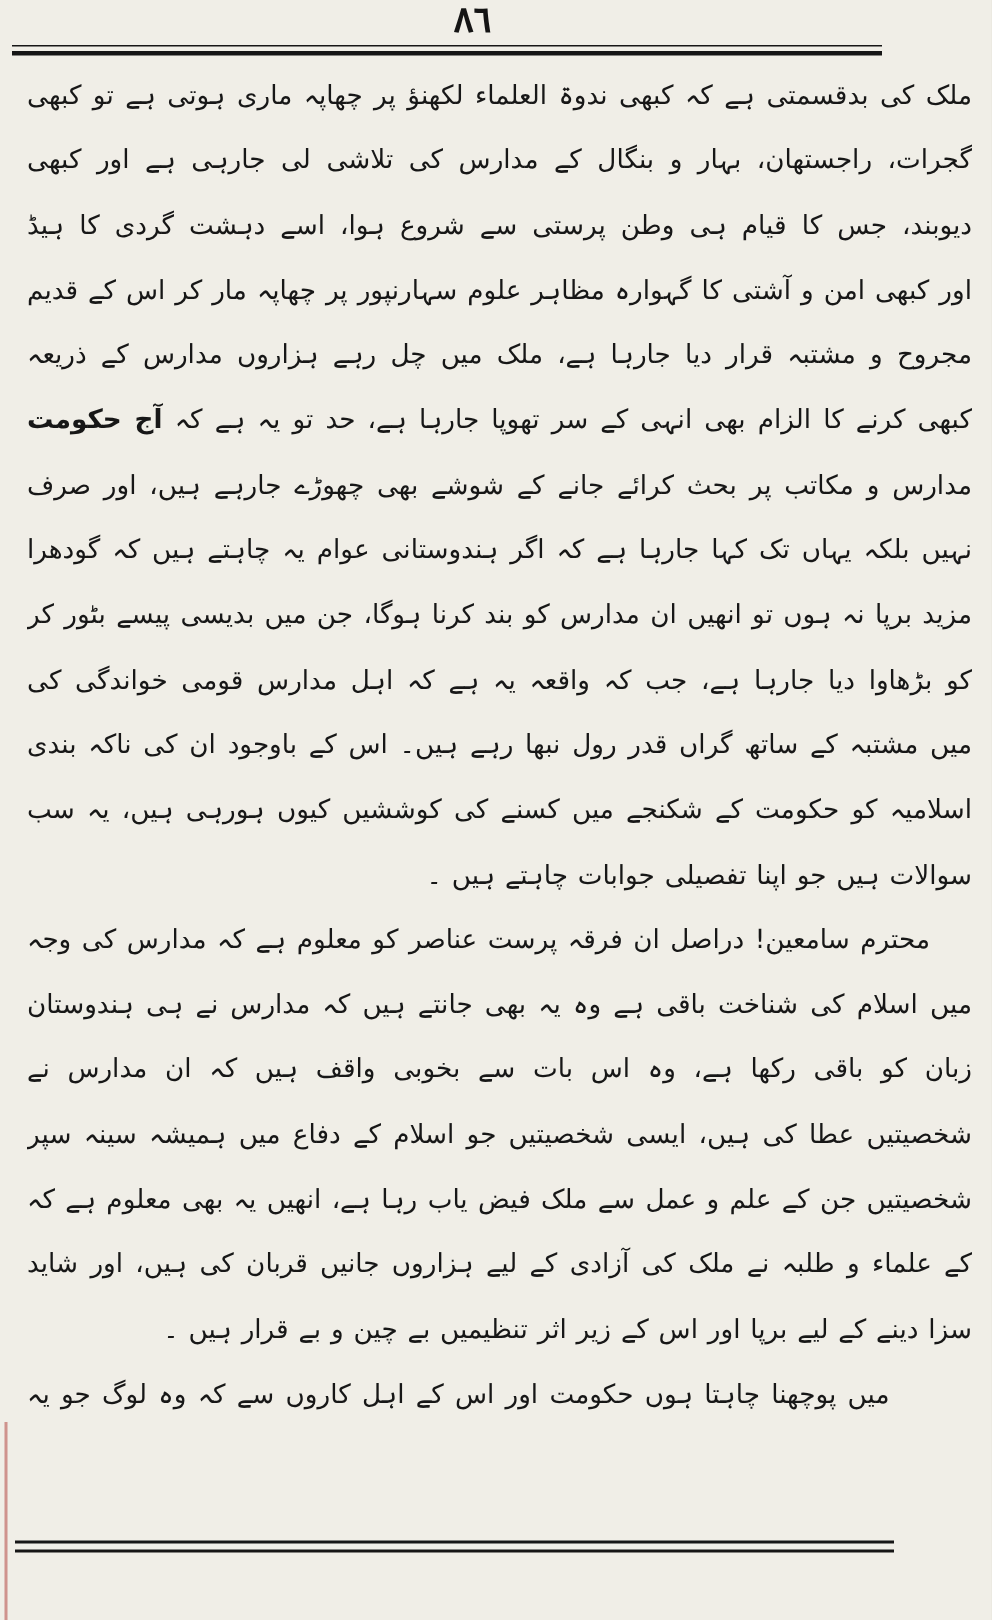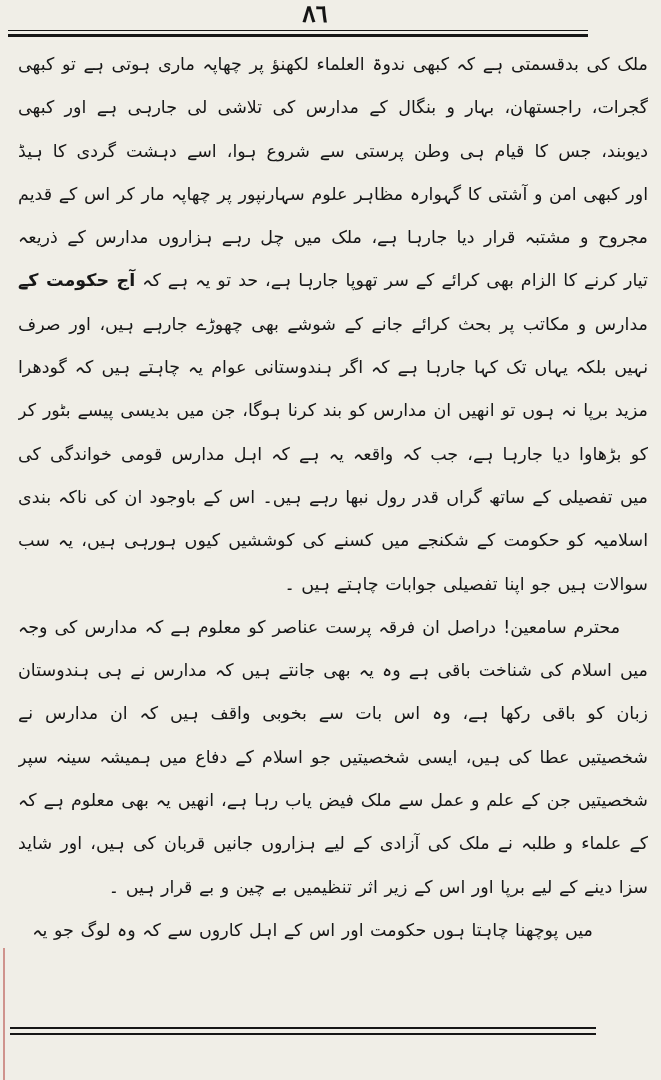--- a/index.html
+++ b/index.html
@@ -38,21 +38,20 @@
   }
   .line{
     height:43.3px;
     line-height:43.3px;
     overflow:hidden;
     text-align:justify;
     text-align-last:justify;
     word-spacing:1px;
   }
   .line.para-end{
-    text-align:right;
     text-align-last:right;
   }
   .line.indent-sm{padding-right:28px;}
   .line.indent-lg{padding-right:55px;}
   .line .b{font-weight:bold;}
   .edge-line{
     position:absolute;left:3px;top:948px;width:2px;height:132px;
     background:#c9837c;
     opacity:.85;
   }
@@ -65,26 +64,26 @@
   <div class="page-number">۸۶</div>
 
   <div class="rule rule-top"></div>
 
   <div class="text-block">
     <div class="line"><span class="t">ملک کی بدقسمتی ہے کہ کبھی ندوۃ العلماء لکھنؤ پر چھاپہ ماری ہوتی ہے تو کبھی مدھیہ پردیش،</span></div>
     <div class="line"><span class="t">گجرات، راجستھان، بہار و بنگال کے مدارس کی تلاشی لی جارہی ہے اور کبھی دارالعلوم</span></div>
     <div class="line"><span class="t">دیوبند، جس کا قیام ہی وطن پرستی سے شروع ہوا، اسے دہشت گردی کا ہیڈ کوارٹر کہا جارہا ہے</span></div>
     <div class="line"><span class="t">اور کبھی امن و آشتی کا گہوارہ مظاہر علوم سہارنپور پر چھاپہ مار کر اس کے قدیم روایتی کردار کو</span></div>
     <div class="line"><span class="t">مجروح و مشتبہ قرار دیا جارہا ہے، ملک میں چل رہے ہزاروں مدارس کے ذریعہ جہادی فوج</span></div>
-    <div class="line"><span class="t">تیار کرنے کا الزام بھی کرائے کے سر تھوپا جارہا ہے، حد تو یہ ہے کہ </span><span class="b">آج حکومت کے زیر اثر،</span></div>
+    <div class="line"><span class="t">کبھی کرنے کا الزام بھی انہی کے سر تھوپا جارہا ہے، حد تو یہ ہے کہ </span><span class="b">آج حکومت کے زیر اثر،</span></div>
     <div class="line"><span class="t">مدارس و مکاتب پر بحث کرائے جانے کے شوشے بھی چھوڑے جارہے ہیں، اور صرف یہی</span></div>
     <div class="line"><span class="t">نہیں بلکہ یہاں تک کہا جارہا ہے کہ اگر ہندوستانی عوام یہ چاہتے ہیں کہ گودھرا جیسا سانحہ</span></div>
     <div class="line"><span class="t">مزید برپا نہ ہوں تو انھیں ان مدارس کو بند کرنا ہوگا، جن میں بدیسی پیسے بٹور کر آتنک وادیوں</span></div>
     <div class="line"><span class="t">کو بڑھاوا دیا جارہا ہے، جب کہ واقعہ یہ ہے کہ اہل مدارس قومی خواندگی کی توسیع و اشاعت</span></div>
-    <div class="line"><span class="t">میں تفصیلی کے ساتھ گراں قدر رول نبھا رہے ہیں۔ اس کے باوجود ان کی ناکہ بندی</span></div>
+    <div class="line"><span class="t">میں مشتبہ کے ساتھ گراں قدر رول نبھا رہے ہیں۔ اس کے باوجود ان کی ناکہ بندی</span></div>
     <div class="line"><span class="t">اسلامیہ کو حکومت کے شکنجے میں کسنے کی کوششیں کیوں ہورہی ہیں، یہ سب ایسے بنیادی</span></div>
     <div class="line para-end"><span class="t">سوالات ہیں جو اپنا تفصیلی جوابات چاہتے ہیں ۔</span></div>
     <div class="line indent-sm"><span class="t">محترم سامعین! دراصل ان فرقہ پرست عناصر کو معلوم ہے کہ مدارس کی وجہ سے ملک</span></div>
     <div class="line"><span class="t">میں اسلام کی شناخت باقی ہے وہ یہ بھی جانتے ہیں کہ مدارس نے ہی ہندوستان میں اردو</span></div>
     <div class="line"><span class="t">زبان کو باقی رکھا ہے، وہ اس بات سے بخوبی واقف ہیں کہ ان مدارس نے مسلمانوں کو اعلیٰ</span></div>
     <div class="line"><span class="t">شخصیتیں عطا کی ہیں، ایسی شخصیتیں جو اسلام کے دفاع میں ہمیشہ سینہ سپر رہی ہیں، ایسی</span></div>
     <div class="line"><span class="t">شخصیتیں جن کے علم و عمل سے ملک فیض یاب رہا ہے، انھیں یہ بھی معلوم ہے کہ ان مدارس</span></div>
     <div class="line"><span class="t">کے علماء و طلبہ نے ملک کی آزادی کے لیے ہزاروں جانیں قربان کی ہیں، اور شاید اسی جرم کی</span></div>
     <div class="line para-end"><span class="t">سزا دینے کے لیے برپا اور اس کے زیر اثر تنظیمیں بے چین و بے قرار ہیں ۔</span></div>
     <div class="line para-end indent-lg"><span class="t">میں پوچھنا چاہتا ہوں حکومت اور اس کے اہل کاروں سے کہ وہ لوگ جو یہ کہتے ہیں</span></div>

